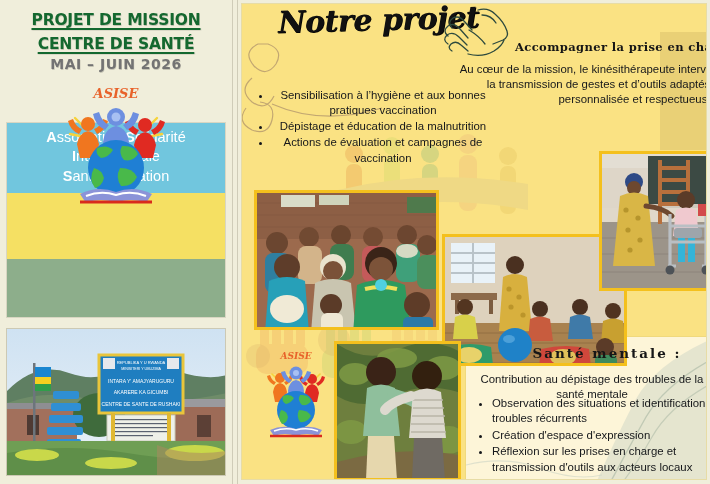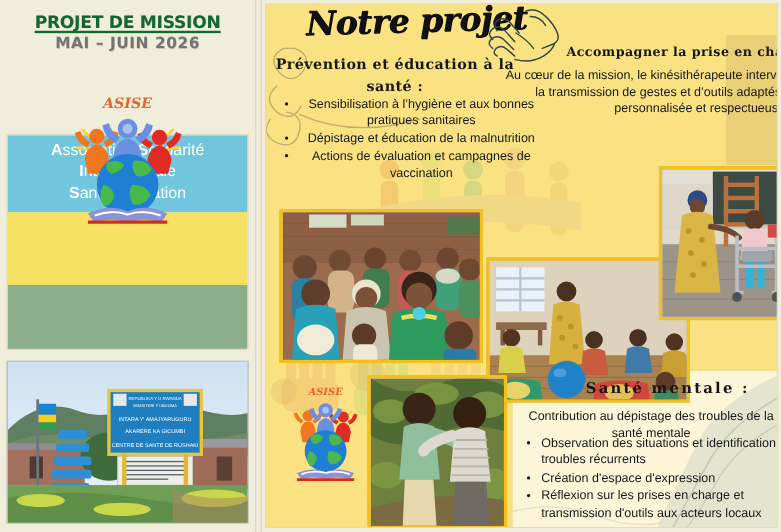--- a/index.html
+++ b/index.html
@@ -157,20 +157,21 @@
 </style>
 </head>
 <body>
 
 <div class="poster">
 
   <div class="left-col">
 
     <div class="title-block">
       <div class="title-line">PROJET DE MISSION</div>
+      <div class="title-line">CENTRE DE SANTÉ</div>
       <div class="date-line">MAI – JUIN  2026</div>
     </div>
 
     <div class="bands">
       <div class="band-blue"></div>
       <div class="band-yellow"></div>
       <div class="band-green"></div>
     </div>
 
     <div class="assoc-text" style="position:absolute;left:6px;top:122px;width:220px;height:70px;">
@@ -385,23 +386,22 @@
           <path d="M44 9 q9 0 14 8"></path>
           <path d="M14 22 q-5 -6 1 -10 q6 -3 11 3 l8 9"></path>
           <path d="M10 30 q-6 -5 0 -10 q6 -4 12 3 l8 9"></path>
           <path d="M10 38 q-6 -4 -1 -9 q6 -4 12 2 l8 8"></path>
           <path d="M14 45 q-5 -3 -1 -7 q5 -4 10 1 l7 6"></path>
           <path d="M30 48 q14 4 26 -3 q8 -5 10 -11"></path>
           <path d="M31 24 q10 6 16 14"></path>
         </g>
       </svg>
 
-      <div class="sec-head h-prevention">Prévention et éducation à la santé :</div>
       <ul class="bullets l-prevention">
-        <li>Sensibilisation à l’hygiène et aux bonnes pratiques sanitaires</li>
+        <li>Sensibilisation à l’hygiène et aux bonnes pratiques vaccination</li>
         <li>Dépistage et éducation de la malnutrition</li>
         <li>Actions de évaluation et campagnes de vaccination</li>
       </ul>
 
       <div class="sec-head h-accompagner">Accompagner la prise en charge fonctionnelle  :</div>
       <div class="body-text t-accompagner">Au cœur de la mission, le kinésithérapeute intervient dans la rééducation des patients et la transmission de gestes et d’outils adaptés aux familles, dans une approche personnalisée et respectueuse du contexte local.</div>
 
       <div class="ph ph-gold ph-mothers">
         <svg viewBox="0 0 185 140" width="185" height="140" preserveAspectRatio="none">
           <rect width="185" height="140" fill="#9c6a4d"></rect>

